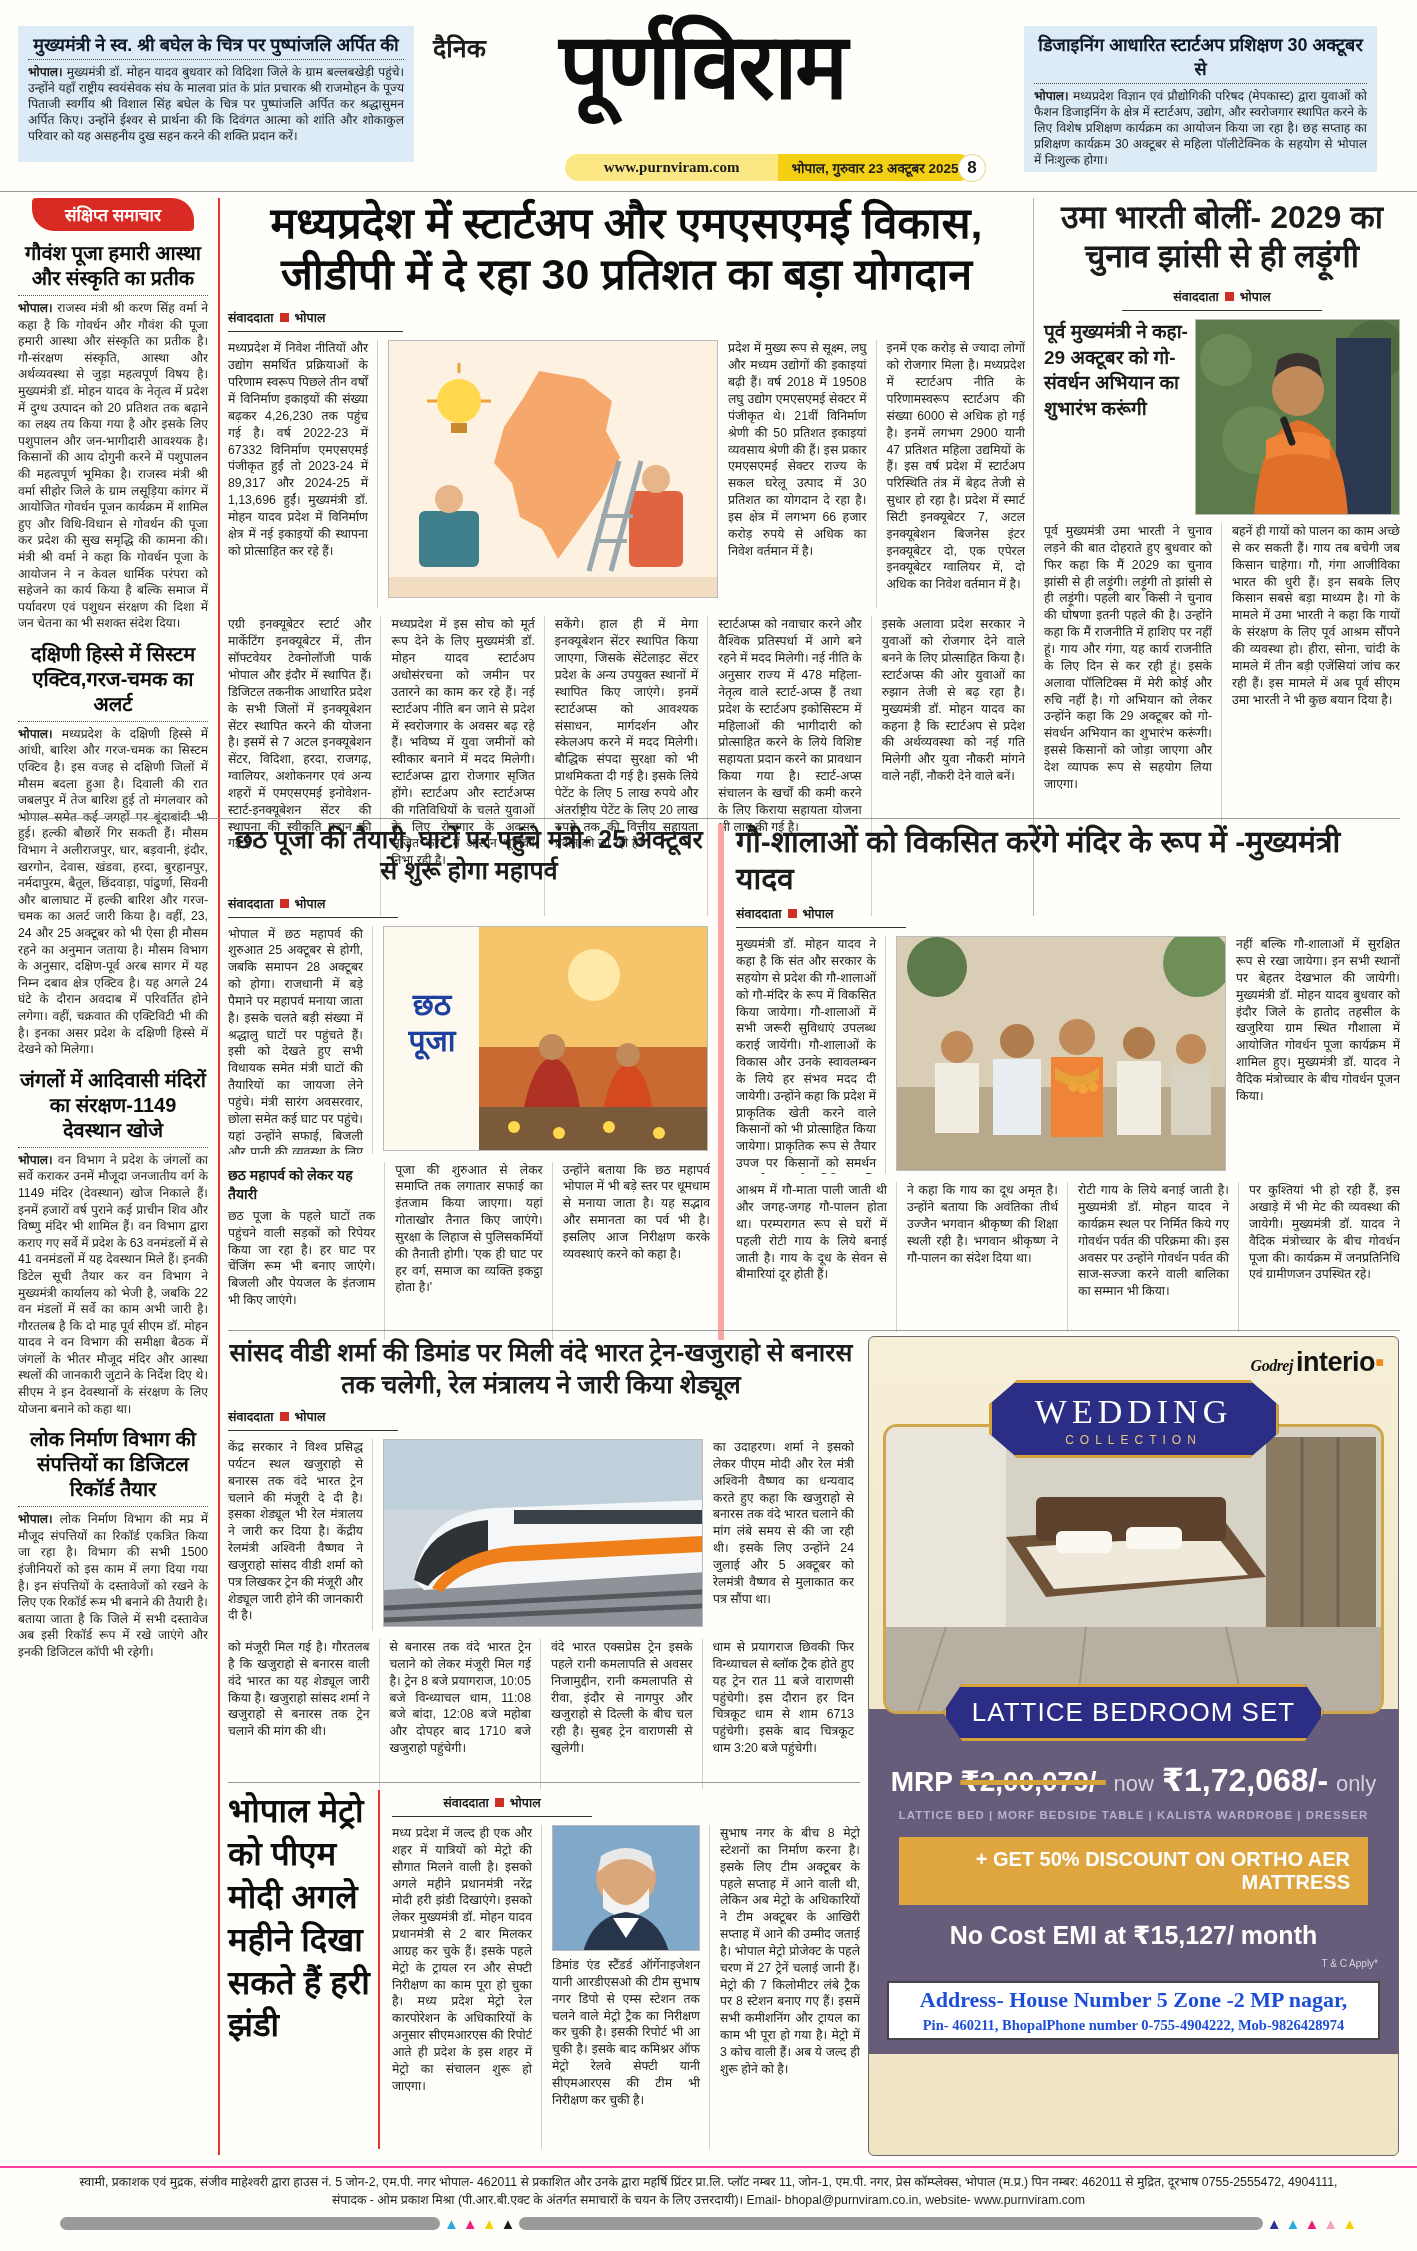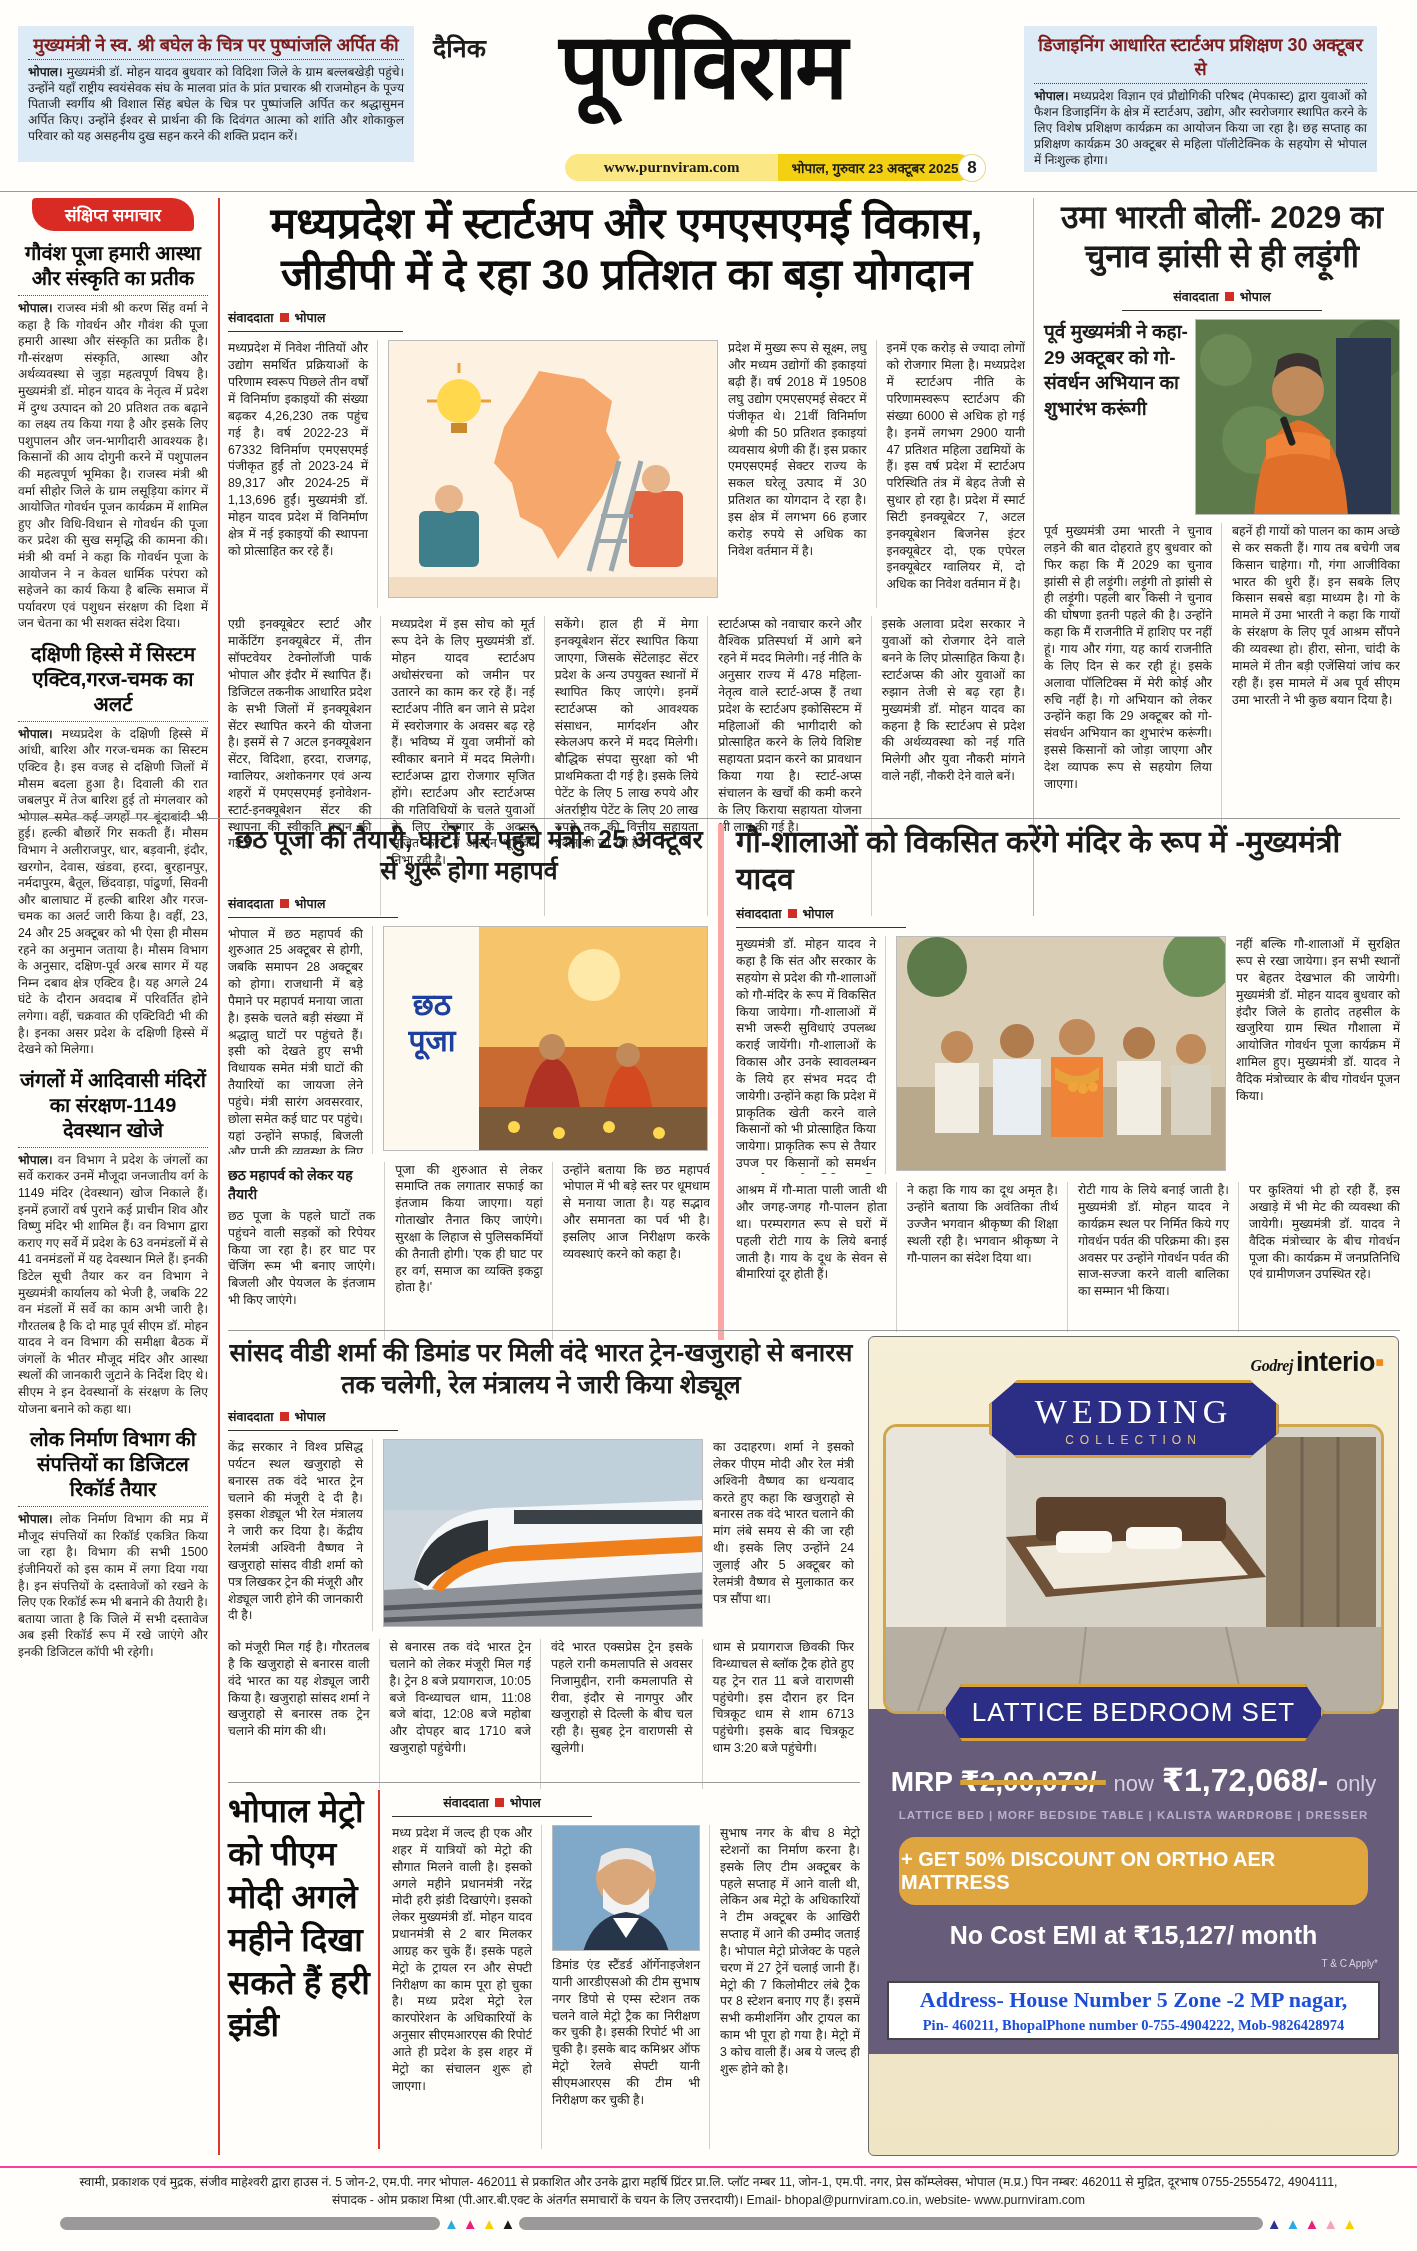--- a/index.html
+++ b/index.html
@@ -1,21 +1,21 @@
 <!DOCTYPE html>
 <html><head>
 <meta charset="utf-8">
 <style>
   * { margin:0; padding:0; box-sizing:border-box; }
   body { background:#e8e8e8; font-family:"Liberation Sans","DejaVu Sans",sans-serif; }
   .page { position:relative; width:1417px; height:2251px; margin:0 auto; background:#fffefa; color:#1c1c1c; overflow:hidden; }
 
   
   .brief-box { position:absolute; background:#dcebf6; padding:6px 10px 8px; }
-  .brief-box h2 { font-size:18px; font-weight:bold; text-align:center; color:#7f1d1d; padding-bottom:3px; border-bottom:1px dotted #444; margin-bottom:4px; }
+  .brief-box h2 { font-size:18px; font-weight:bold; text-align:center; color:#0f172a; padding-bottom:3px; border-bottom:1px dotted #444; margin-bottom:4px; }
   .brief-box p { font-size:12.2px; line-height:1.32; text-align:justify; }
   .lead { font-weight:bold; }
   .masthead { position:absolute; left:415px; top:22px; width:575px; text-align:center; }
   .masthead .pre { position:absolute; left:18px; top:8px; font-size:25px; font-weight:bold; }
   .masthead .title { font-size:88px; font-weight:800; line-height:1.02; letter-spacing:-2px; transform:scaleY(1.04); color:#0d0d0d; white-space:nowrap; }
   .datebar { position:absolute; left:565px; top:154px; width:420px; height:27px; display:flex; align-items:center; border-radius:14px; overflow:visible;text-align:right; }
   .datebar .seg1 { background:#fbe884; height:100%; flex:1.1; display:flex; align-items:center; justify-content:center; border-radius:14px 0 0 14px; font-family:"Liberation Serif",serif; font-weight:bold; font-size:15px; }
   .datebar .seg2 { background:#f4d013; height:100%; flex:1; display:flex; align-items:center; justify-content:center; font-weight:bold; font-size:13.5px; border-radius:0 14px 14px 0; }
   .pageno { width:26px; height:26px; margin-left:-13px; background:#fff; border-radius:50%; display:flex; align-items:center; justify-content:center; font-size:17px; font-weight:bold; box-shadow:0 0 0 1px #e8d98a; }
   .header-rule { position:absolute; left:0; top:191px; width:1417px; border-top:1px solid #9a9a9a; }
@@ -78,21 +78,21 @@
   .wedBadge .w2 { font-size:12px; letter-spacing:6px; color:#e5c77c; margin-top:2px; }
   .adPhoto { height:290px; border-radius:14px; border:3px solid #cfa64a; position:relative; overflow:hidden; background:linear-gradient(180deg,#d9d4c8 0%,#c9c3b5 55%,#aaa294 100%); }
   .ribbonWrap { display:flex; justify-content:center; margin-top:-30px; position:relative; z-index:3; }
   .ribbon { background:#2c2e85; border:3px solid #d8a23b; color:#fff; font-weight:400; font-size:26px; letter-spacing:1px; padding:10px 26px; clip-path:polygon(5% 0,95% 0,100% 50%,95% 100%,5% 100%,0 50%); }
   .purple { background:#675c79; margin:-32px -14px 0; padding:52px 20px 14px; color:#fff; }
   .priceLine { text-align:center; font-weight:800; font-size:28px; }
   .priceLine .old { text-decoration:line-through; text-decoration-color:#d8a23b; text-decoration-thickness:5px; }
   .priceLine .soft { font-weight:400; font-size:22px; color:#d6cfe3; }
   .priceLine .new { font-size:32px; }
   .features { text-align:center; font-size:11.5px; font-weight:bold; letter-spacing:1px; color:#b9b0cc; margin:10px 0 16px; }
-  .discount { background:#dfa63f; color:#fff; font-weight:800; font-size:20px; text-align:left; border-radius:16px; padding:11px 2px; margin:0 10px 16px; }
+  .discount { background:#dfa63f; color:#fff; font-weight:800; font-size:20px; text-align:right; border-radius:0; padding:11px 18px; margin:0 10px 16px; }
   .emi { text-align:center; font-size:25px; font-weight:800; }
   .tnc { text-align:right; font-size:10px; color:#d9d3e6; margin-top:8px; }
   .addrBox { background:#fff; border:2px solid #444; margin:12px -2px 0; padding:4px 8px; text-align:center; color:#1d4ed8; }
   .addrBox .a1 { font-family:"Liberation Serif",serif; font-size:22px; font-weight:bold; }
   .addrBox .a2 { font-family:"Liberation Serif",serif; font-size:14.5px; font-weight:bold; margin-top:4px; }
 
   
   .footer { position:absolute; left:0; top:2166px; width:1417px; border-top:2px solid #ff3da0; padding-top:6px; text-align:center; }
   .footer p { font-size:12.3px; line-height:1.45; color:#1e1e1e; }
   .marksRow { display:flex; align-items:center; gap:4px; padding:6px 60px 0; }

